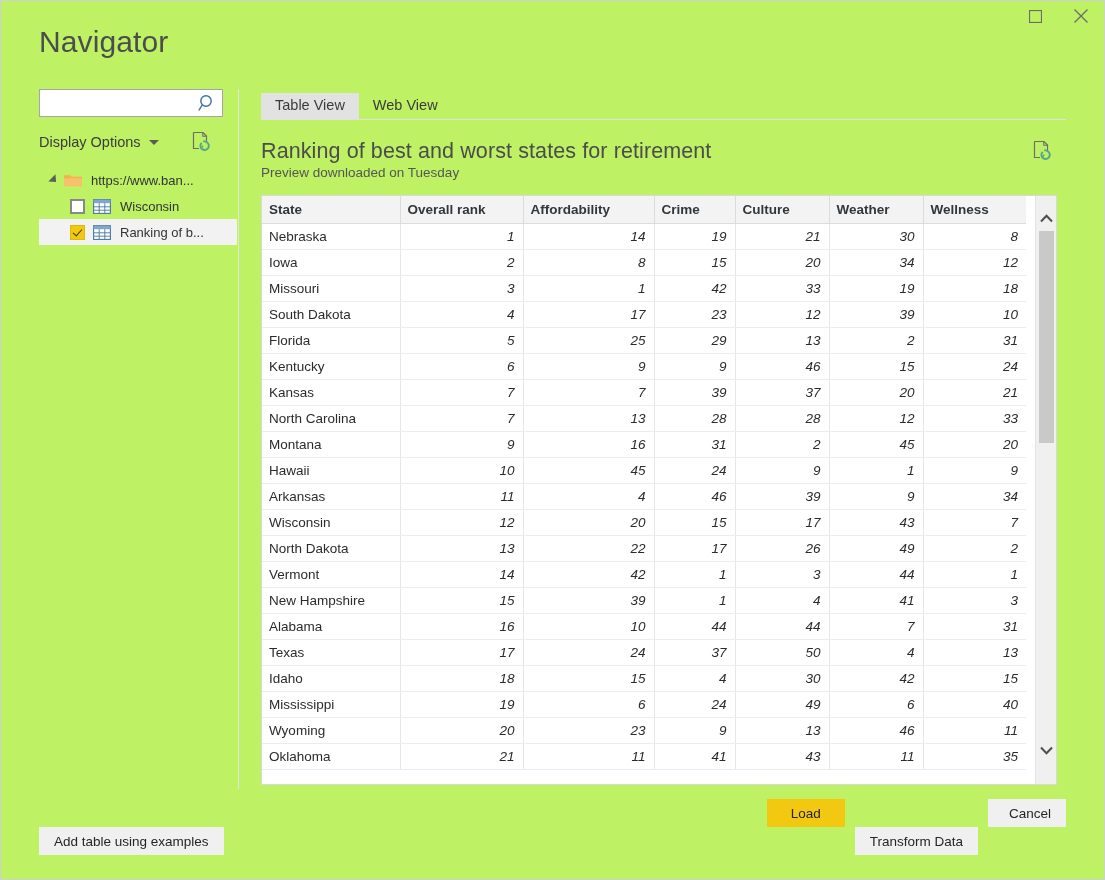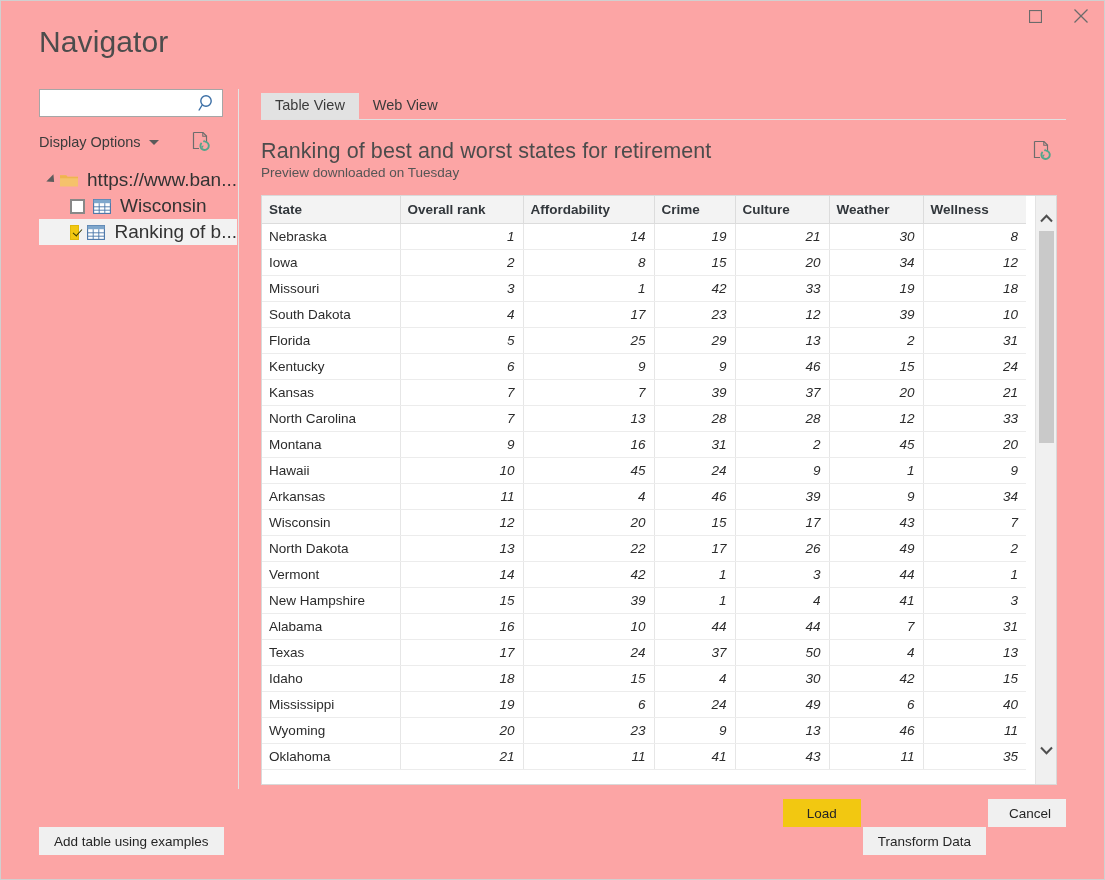--- a/index.html
+++ b/index.html
@@ -8,21 +8,21 @@
     background: #ffffff;
   }
   body {
     font-family: "Liberation Sans", sans-serif;
     -webkit-font-smoothing: antialiased;
   }
   #app {
     position: relative;
     width: 1105px;
     height: 880px;
-    background: #fca5a5;
+    background: #bef264;
     border: 1px solid #d0d0d0;
     box-sizing: border-box;
     overflow: hidden;
   }
 
   
   .win-controls {
     position: absolute;
     top: 0;
     right: 0;
@@ -151,21 +151,21 @@
     content: "";
     position: absolute;
     left: 4px; top: 1px;
     width: 4px; height: 8px;
     border: solid #3a3a00;
     border-width: 0 1.8px 1.8px 0;
     transform: rotate(42deg);
   }
   .table-icon { width: 18px; height: 15px; margin-right: 9px; }
   .tree-label {
-    font-size: 19px;
+    font-size: 13px;
     color: #333;
     white-space: nowrap;
   }
 
   
   .v-divider {
     position: absolute;
     left: 237px;
     top: 88px;
     width: 1px;
@@ -305,21 +305,21 @@
   .footer-left {
     position: absolute;
     left: 38px;
     bottom: 24px;
   }
   .footer-right {
     position: absolute;
     right: 38px;
     bottom: 24px;
     display: flex;
-    gap: 2px;
+    gap: 10px;
   }
   .btn {
     font-family: "Liberation Sans", sans-serif;
     font-size: 13.5px;
     color: #252525;
     background: #f0f0f0;
     border: 1px solid transparent;
     padding: 0 14px;
     height: 28px;
     line-height: 28px;

